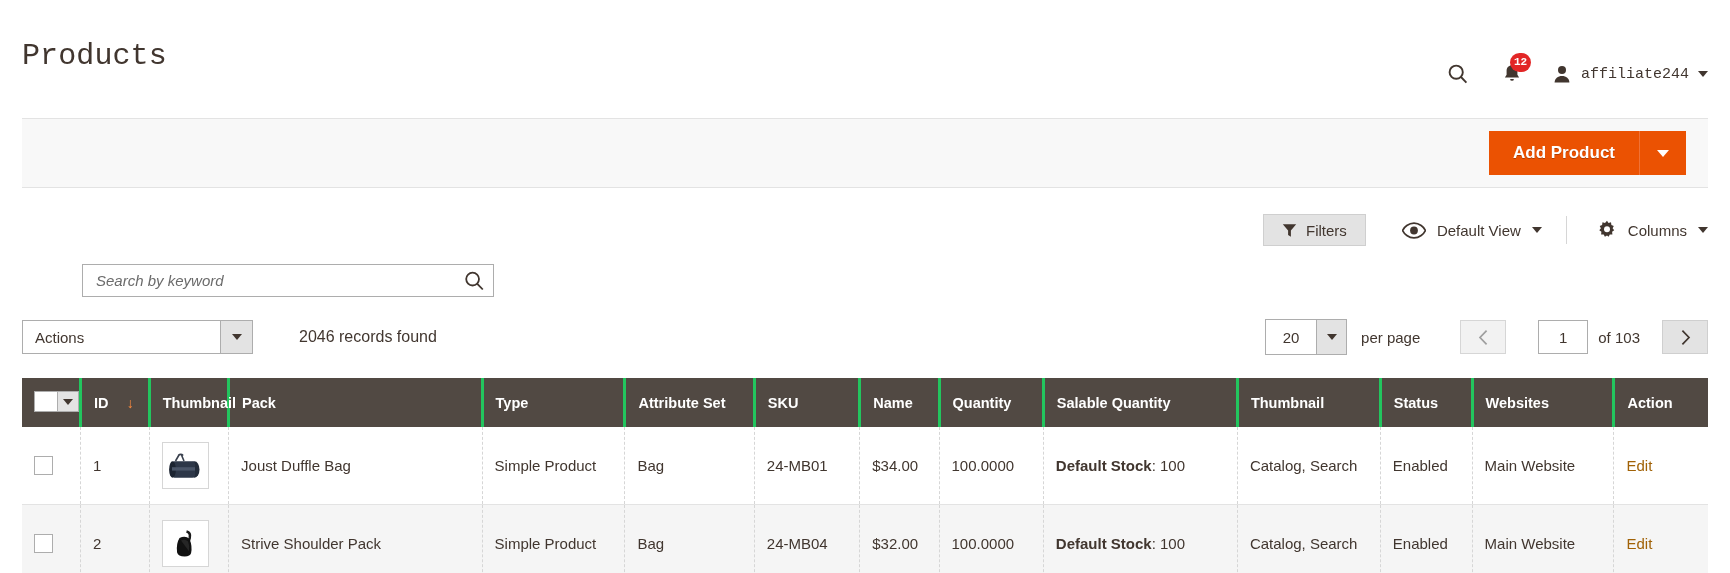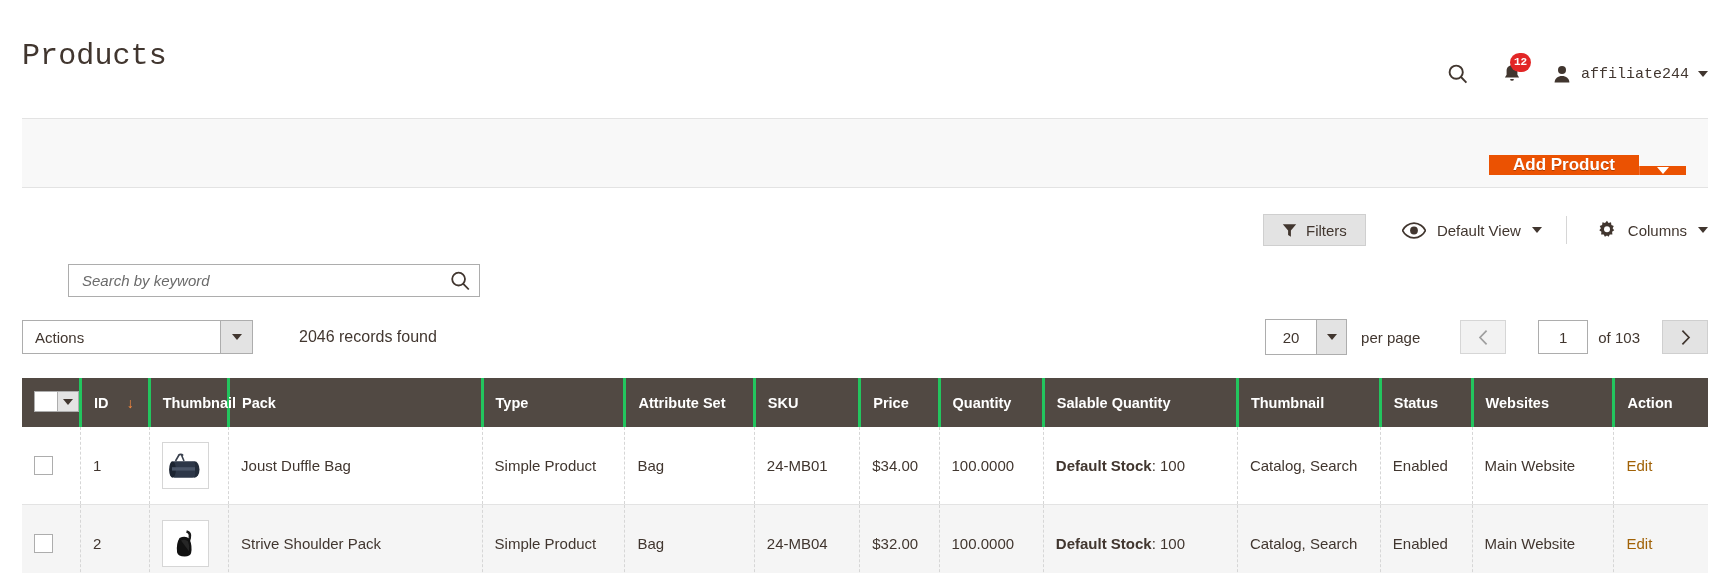--- a/index.html
+++ b/index.html
@@ -79,21 +79,21 @@
     margin: 0 22px;
     height: 70px;
     background: #f8f8f8;
     border-top: 1px solid #e3e3e3;
     border-bottom: 1px solid #e3e3e3;
     display: flex;
     align-items: center;
     justify-content: flex-end;
     padding-right: 22px;
   }
-  .split-btn { display: flex; height: 44px; align-items: flex-end; }
+  .split-btn { display: flex; height: 44px; }
   .btn-primary {
     background: #eb5202;
     color: #fff;
     border: none;
     font-family: "Liberation Sans", sans-serif;
     font-size: 17px;
     font-weight: 700;
     padding: 0 24px;
     cursor: pointer;
     text-shadow: 0 1px 0 rgba(0,0,0,.25);
@@ -150,21 +150,21 @@
     display: flex;
     align-items: center;
     gap: 11px;
     color: #41362f;
     font-size: 15px;
     cursor: pointer;
     padding-left: 30px;
   }
 
   
-  .search-row { margin: 18px 22px 0 20px; padding-left: 48px; }
+  .search-row { margin: 18px 22px 0 34px; padding-left: 48px; }
   .search-box {
     position: relative;
     width: 412px;
     height: 33px;
     border: 1px solid #adadad;
     background: #fff;
     display: flex;
     align-items: center;
   }
   .search-box input {
@@ -508,21 +508,21 @@
             <span class="th-inner">
               <span>ID</span>
               <span class="sort-arrow">↓</span>
             </span>
           </th>
           <th class="col-thumb">Thumbnail</th>
           <th class="col-name">Pack</th>
           <th class="col-type">Type</th>
           <th class="col-attr">Attribute Set</th>
           <th class="col-sku">SKU</th>
-          <th class="col-price">Price</th>
+          <th class="col-price">Name</th>
           <th class="col-qty">Quantity</th>
           <th class="col-salable">Salable Quantity</th>
           <th class="col-vis">Thumbnail</th>
           <th class="col-status">Status</th>
           <th class="col-websites">Websites</th>
           <th class="col-action">Action</th>
         </tr>
       </thead>
       <tbody>
 

